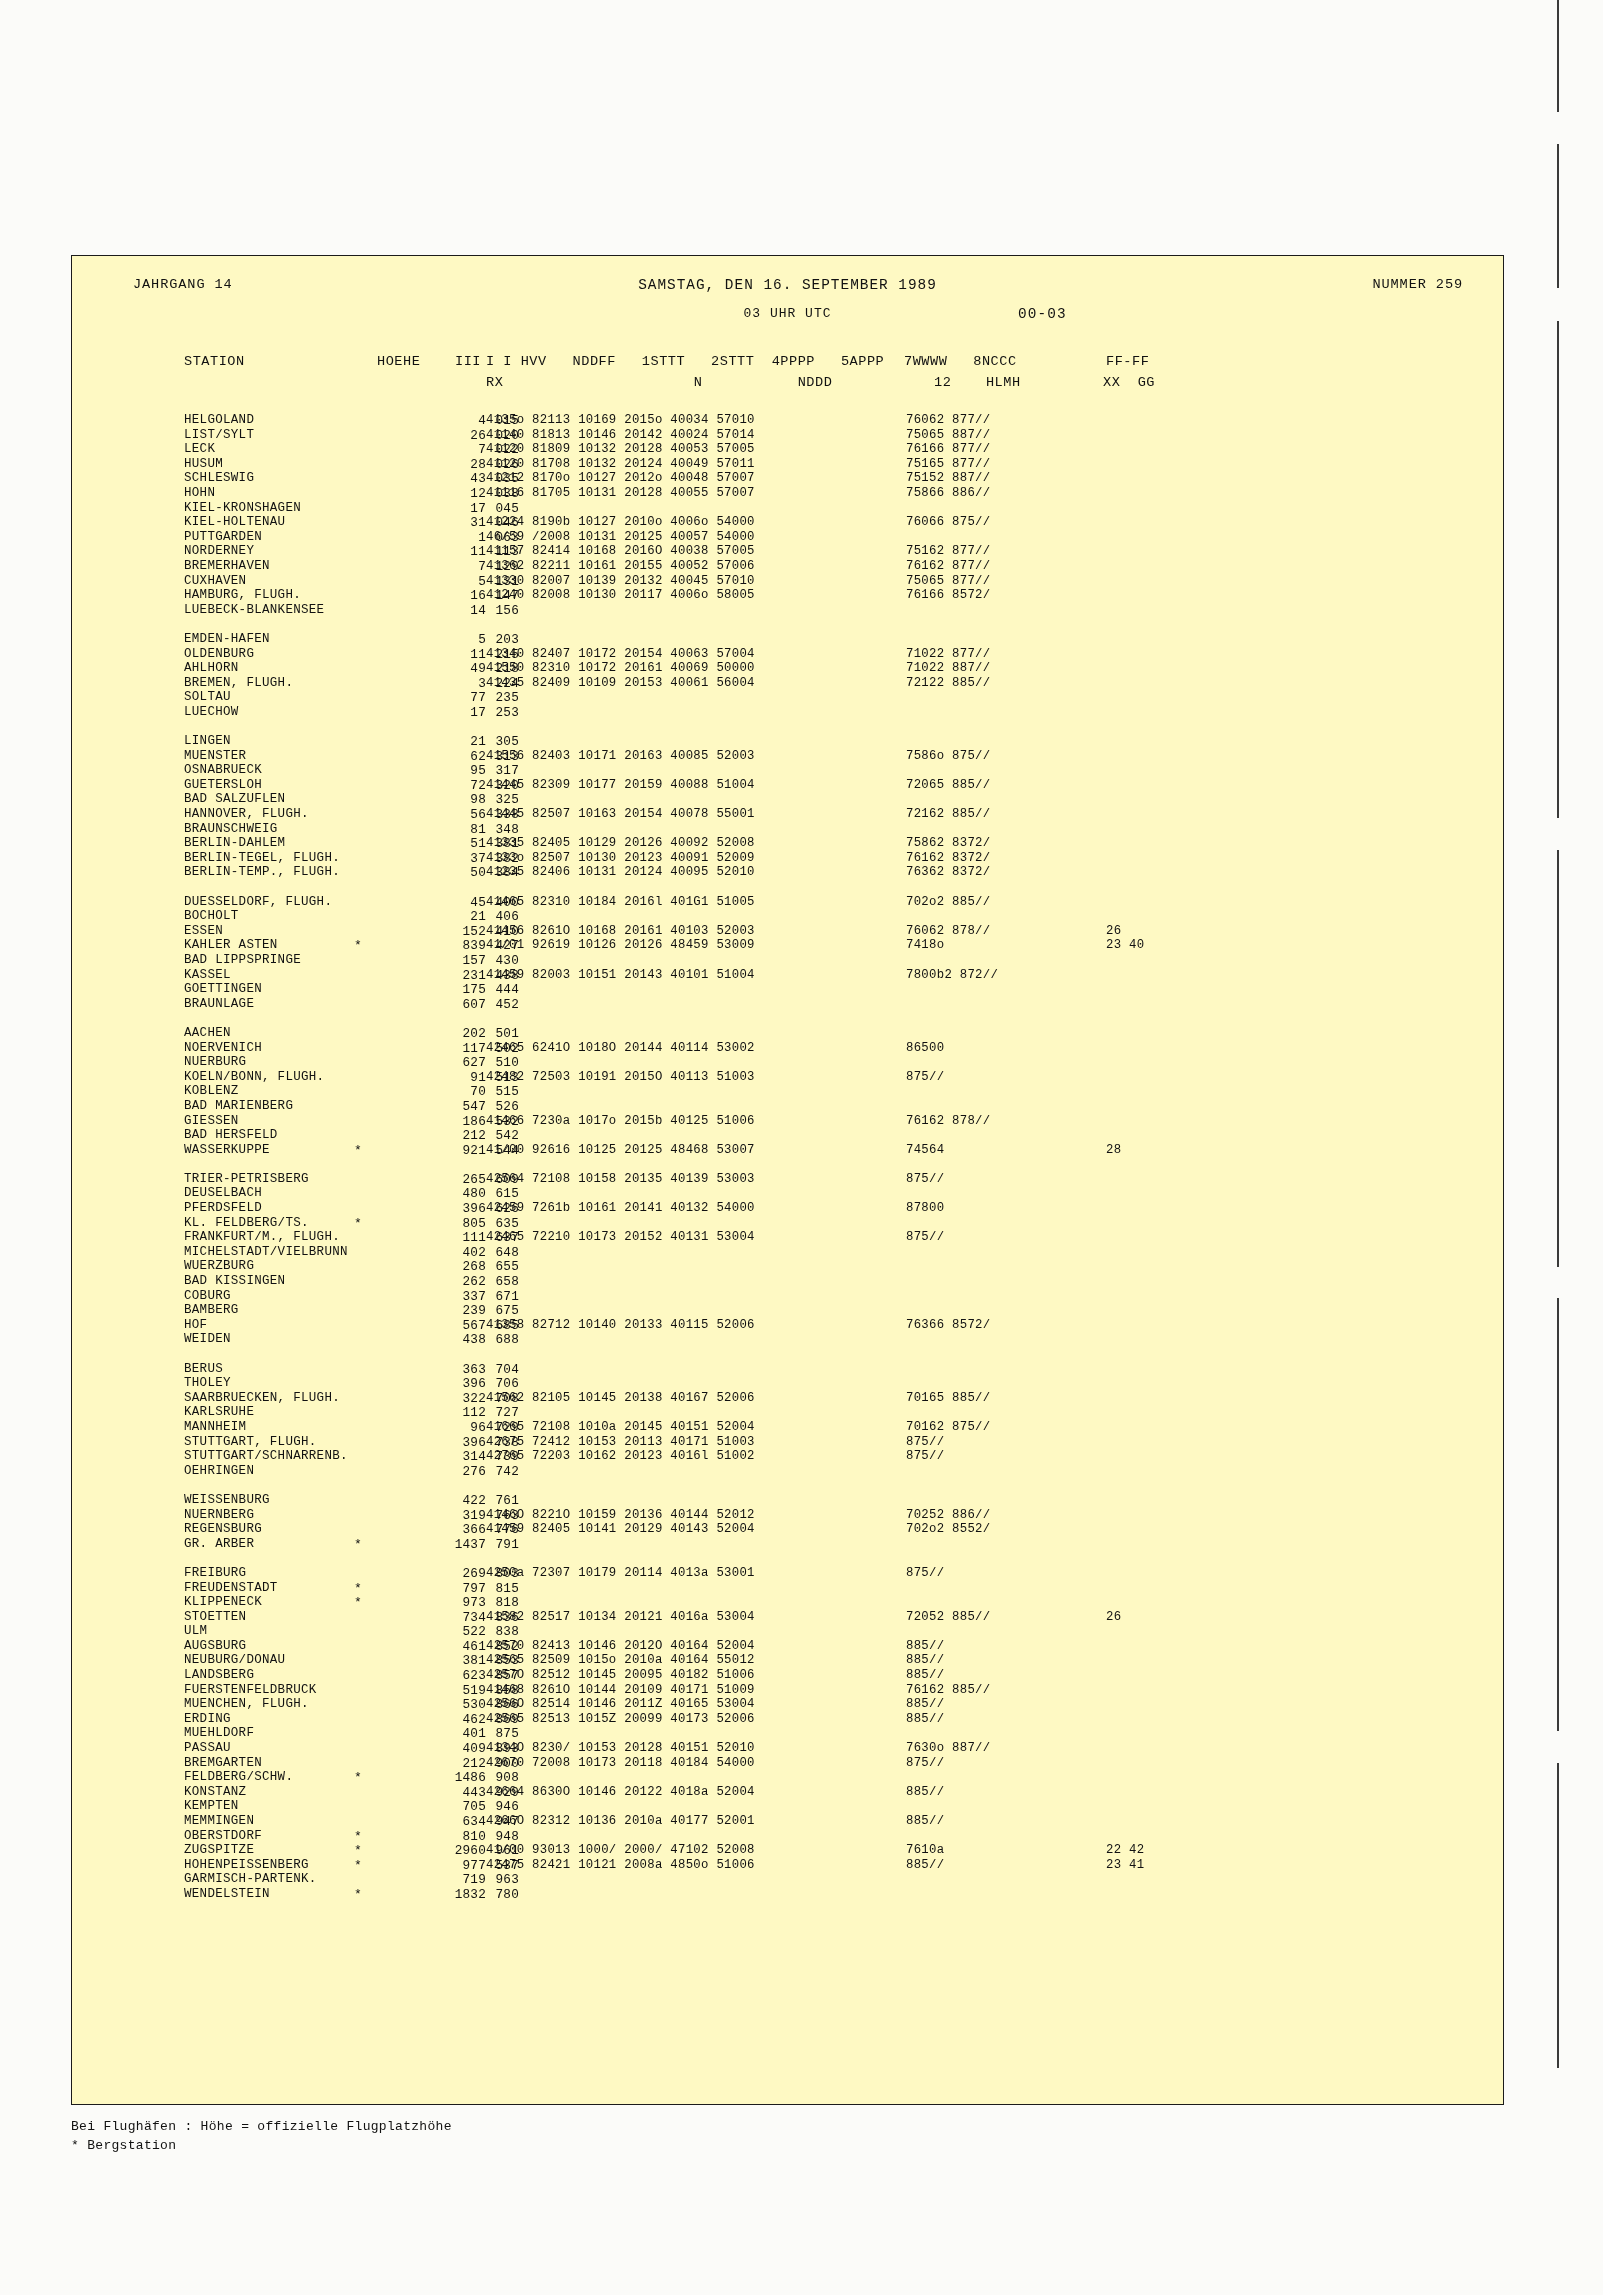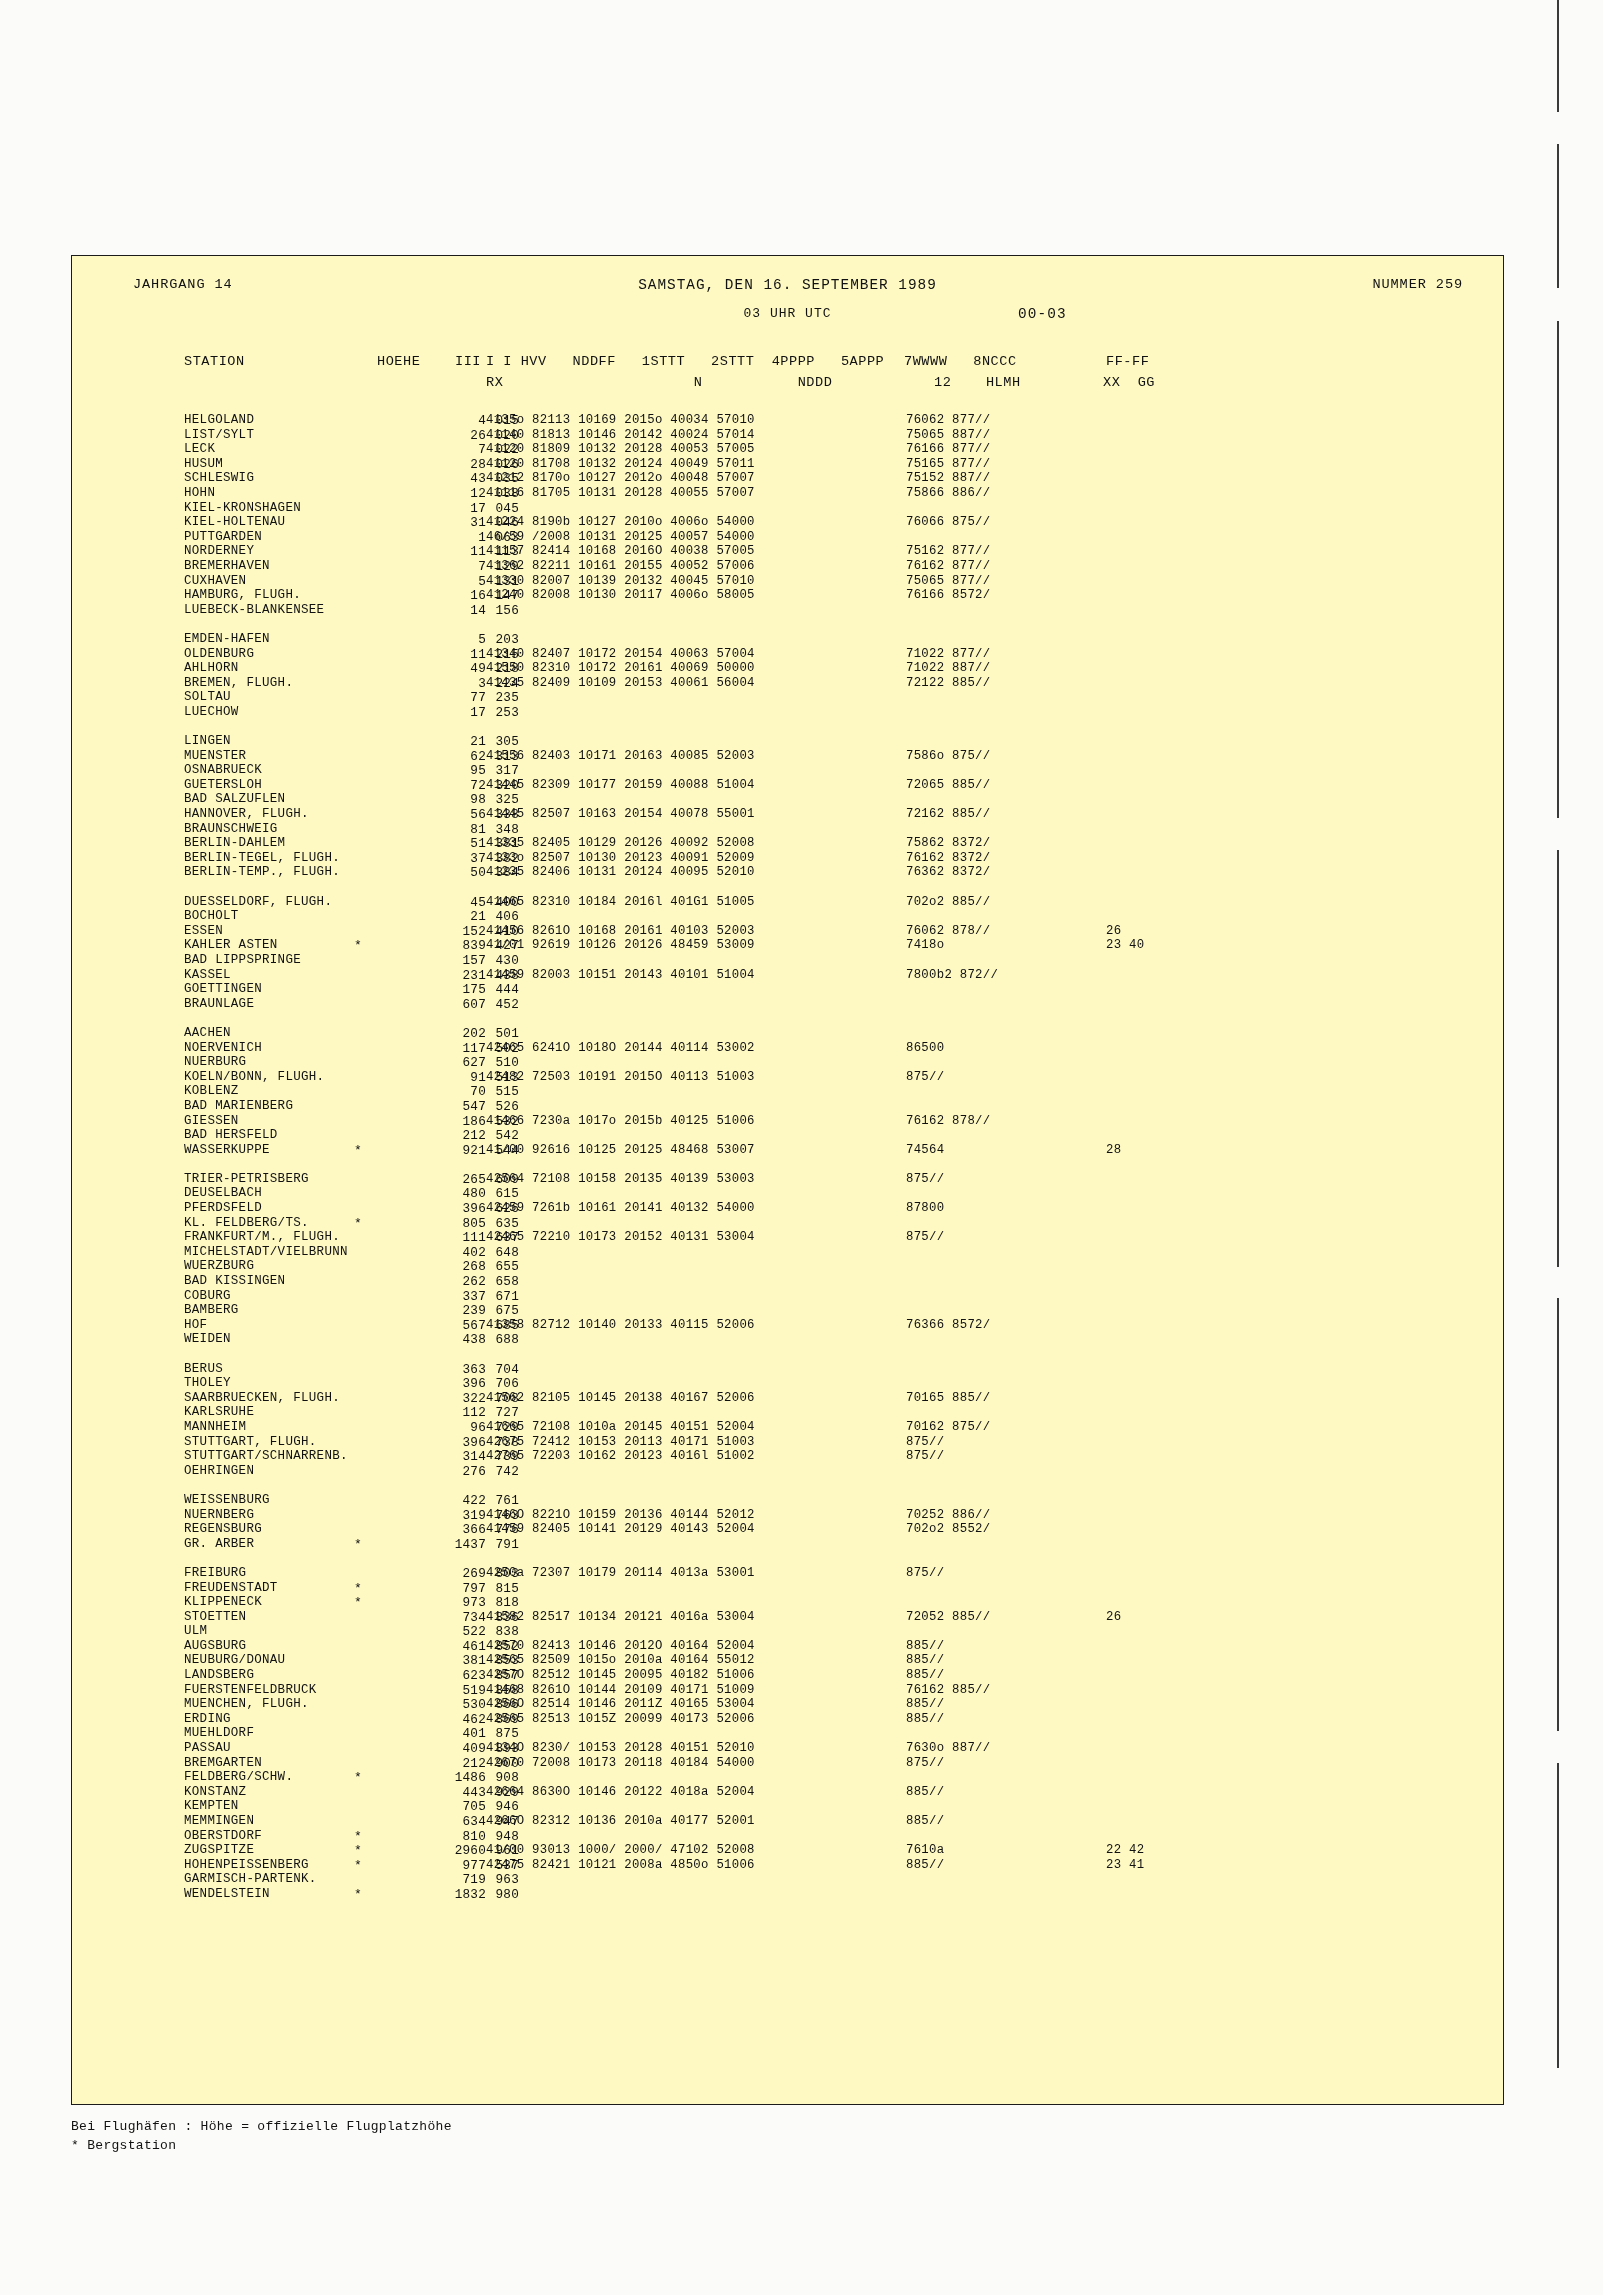--- a/index.html
+++ b/index.html
@@ -267,21 +267,21 @@
         <div class="row"><span class="cell c-station">PASSAU</span><span class="cell c-star"></span><span class="cell c-hoehe">409</span><span class="cell c-iii">893</span><span class="cell c-data">4134O 8230/ 10153 20128 40151 52010</span><span class="cell c-www">7630o 887//</span><span class="cell c-ff"></span></div>
         <div class="row"><span class="cell c-station">BREMGARTEN</span><span class="cell c-star"></span><span class="cell c-hoehe">212</span><span class="cell c-iii">900</span><span class="cell c-data">42670 72008 10173 20118 40184 54000</span><span class="cell c-www">875//</span><span class="cell c-ff"></span></div>
         <div class="row"><span class="cell c-station">FELDBERG/SCHW.</span><span class="cell c-star">*</span><span class="cell c-hoehe">1486</span><span class="cell c-iii">908</span><span class="cell c-data"></span><span class="cell c-www"></span><span class="cell c-ff"></span></div>
         <div class="row"><span class="cell c-station">KONSTANZ</span><span class="cell c-star"></span><span class="cell c-hoehe">443</span><span class="cell c-iii">929</span><span class="cell c-data">42664 8630O 10146 20122 4018a 52004</span><span class="cell c-www">885//</span><span class="cell c-ff"></span></div>
         <div class="row"><span class="cell c-station">KEMPTEN</span><span class="cell c-star"></span><span class="cell c-hoehe">705</span><span class="cell c-iii">946</span><span class="cell c-data"></span><span class="cell c-www"></span><span class="cell c-ff"></span></div>
         <div class="row"><span class="cell c-station">MEMMINGEN</span><span class="cell c-star"></span><span class="cell c-hoehe">634</span><span class="cell c-iii">947</span><span class="cell c-data">4266O 82312 10136 2010a 40177 52001</span><span class="cell c-www">885//</span><span class="cell c-ff"></span></div>
         <div class="row"><span class="cell c-station">OBERSTDORF</span><span class="cell c-star">*</span><span class="cell c-hoehe">810</span><span class="cell c-iii">948</span><span class="cell c-data"></span><span class="cell c-www"></span><span class="cell c-ff"></span></div>
         <div class="row"><span class="cell c-station">ZUGSPITZE</span><span class="cell c-star">*</span><span class="cell c-hoehe">2960</span><span class="cell c-iii">961</span><span class="cell c-data">41/00 93013 1000/ 2000/ 47102 52008</span><span class="cell c-www">7610a</span><span class="cell c-ff">22 42</span></div>
         <div class="row"><span class="cell c-station">HOHENPEISSENBERG</span><span class="cell c-star">*</span><span class="cell c-hoehe">977</span><span class="cell c-iii">537</span><span class="cell c-data">42475 82421 10121 2008a 4850o 51006</span><span class="cell c-www">885//</span><span class="cell c-ff">23 41</span></div>
         <div class="row"><span class="cell c-station">GARMISCH-PARTENK.</span><span class="cell c-star"></span><span class="cell c-hoehe">719</span><span class="cell c-iii">963</span><span class="cell c-data"></span><span class="cell c-www"></span><span class="cell c-ff"></span></div>
-        <div class="row"><span class="cell c-station">WENDELSTEIN</span><span class="cell c-star">*</span><span class="cell c-hoehe">1832</span><span class="cell c-iii">980</span><span class="cell c-data"></span><span class="cell c-www"></span><span class="cell c-ff"></span></div>
+        <div class="row"><span class="cell c-station">WENDELSTEIN</span><span class="cell c-star">*</span><span class="cell c-hoehe">1832</span><span class="cell c-iii">780</span><span class="cell c-data"></span><span class="cell c-www"></span><span class="cell c-ff"></span></div>
       </div>
   </div>
 
   <div id="footnotes" class="mono">
     <div>Bei Flughäfen : Höhe = offizielle Flugplatzhöhe</div>
     <div>* Bergstation</div>
   </div>
 
 </div>
 

